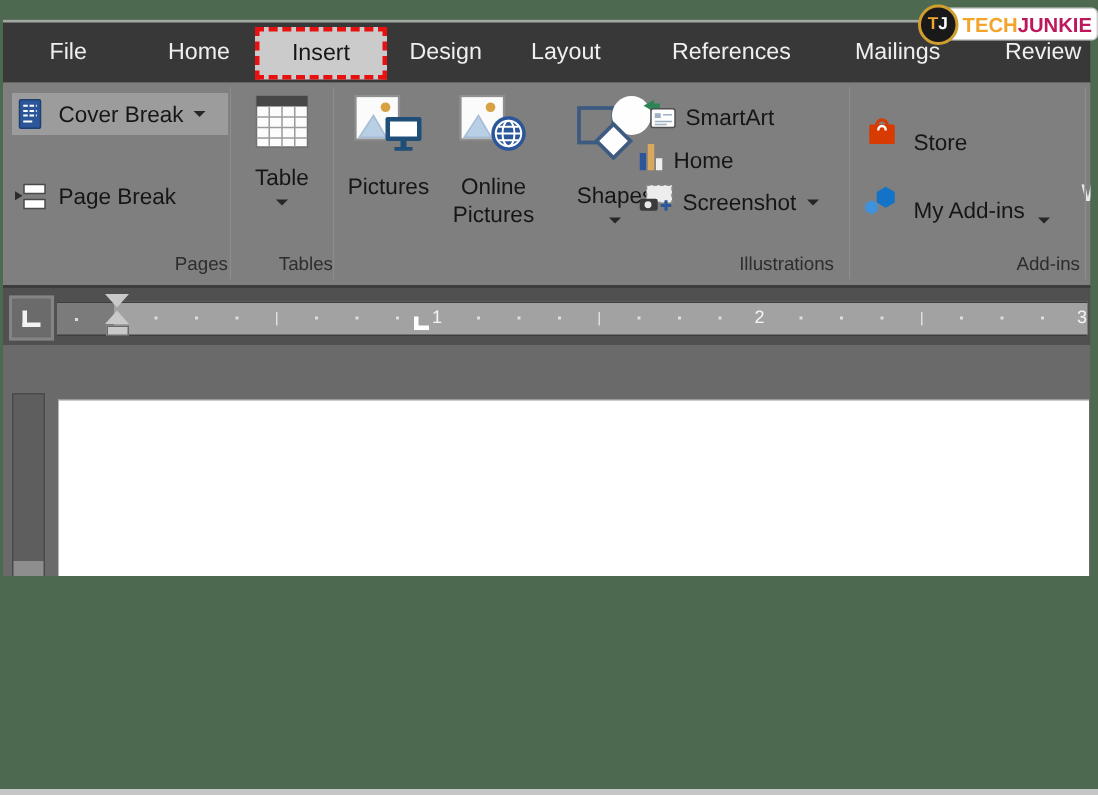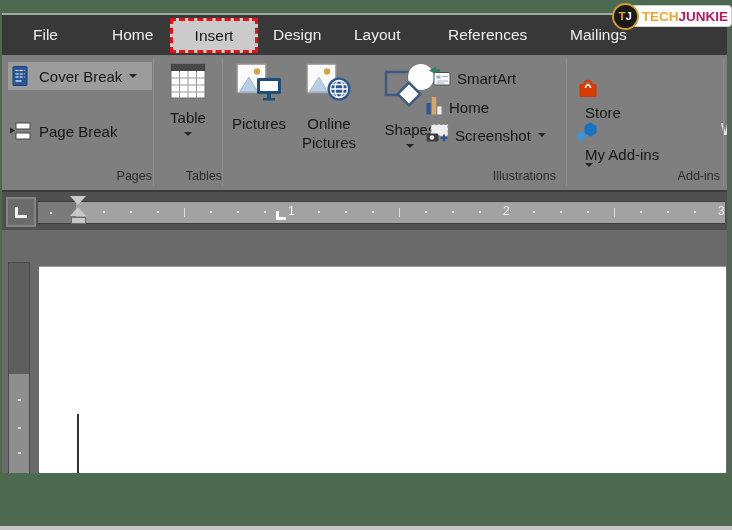--- a/index.html
+++ b/index.html
@@ -1,19 +1,19 @@
 <!DOCTYPE html>
 <html><head>
 <meta charset="utf-8">
 <style>
   * { margin:0; padding:0; box-sizing:border-box; }
   html,body { background:#e8e8e8; }
   body { font-family:"Liberation Sans", sans-serif; }
   .frame { position:relative; width:732px; height:530px; background:#4d6a51; overflow:hidden; }
-  .content { position:absolute; left:2px; top:13px; width:725px; height:460px; overflow:hidden; }
+  .content { position:absolute; left:2px; top:13px; width:725px; height:371px; overflow:hidden; }
 
   
   .tabbar { position:absolute; left:0; top:0; width:725px; height:42px; background:#383838; border-top:2px solid #a2a8a2; }
   .tab { position:absolute; top:0; height:40px; line-height:40px; color:#efefef; font-size:15.5px; cursor:default; }
   .tab-file { left:31px; }
   .tab-home { left:110px; }
   .tab-design { left:271px;text-align:center; }
   .tab-layout { left:352px; }
   .tab-references { left:446px; }
   .tab-mailings { left:568px; }
@@ -40,21 +40,21 @@
   .prow .lbl { font-size:15px; margin-left:7px; white-space:nowrap; }
   .icon-cell { width:24px; display:flex; justify-content:center; align-items:center; }
   .caret { width:0; height:0; border-left:4px solid transparent; border-right:4px solid transparent; border-top:4px solid #262626; }
   .bigbtn { position:absolute; top:2px; height:110px; display:flex; flex-direction:column; align-items:center; cursor:default; }
   .bigbtn .ic { margin-top:6px; }
   .bigbtn .lbl { font-size:15px; margin-top:5px; text-align:center; line-height:19px; white-space:nowrap; }
   .bigbtn .caret { margin-top:5px; }
   .srow { position:absolute; left:424px; height:26px; display:flex; align-items:center; cursor:default; }
   .srow .lbl { font-size:15px; margin-left:6px; white-space:nowrap; }
   .srow .caret { margin-left:7px; }
-  .arow { position:absolute; left:574px; height:28px; display:flex; align-items:flex-start; cursor:default;flex-direction:column; }
+  .arow { position:absolute; left:574px; height:28px; display:flex; align-items:flex-end; cursor:default; }
   .arow .lbl { font-size:15px; margin-left:9px; white-space:nowrap; }
   .arow .caret { margin-left:9px; }
   .clipped-w { position:absolute; left:719px; top:66px; font-size:16px; font-weight:bold; color:#e9e9e9; }
 
   
   .ruler-row { position:absolute; left:0; top:177px; width:725px; height:40px; background:#505050; border-top:2px solid #3c3c3c; }
   .tab-selector { position:absolute; left:4px; top:5px; width:30px; height:30px; background:#6b6b6b; border:2px solid #848484;
     display:flex; align-items:center; justify-content:center; }
   .lglyph { width:12px; height:11px; border-left:3px solid #f2f2f2; border-bottom:3px solid #f2f2f2; }
   .hruler-dark { position:absolute; left:36px; top:9px; width:38px; height:23px; background:#7b7b7b; border-top:1px solid #3e3e3e; border-bottom:1px solid #3e3e3e; }
@@ -89,20 +89,21 @@
   <div class="content">
 
     <div class="tabbar">
       <div class="tab tab-file">File</div>
       <div class="tab tab-home">Home</div>
       <div class="tab tab-insert">Insert</div>
       <div class="tab tab-design">Design</div>
       <div class="tab tab-layout">Layout</div>
       <div class="tab tab-references">References</div>
       <div class="tab tab-mailings">Mailings</div>
+      <div class="tab tab-review">Review</div>
     </div>
 
     <div class="ribbon">
 
       <div class="prow" style="top:7px; background:#9c9c9c;">
         <span class="icon-cell">
           <svg width="19" height="20" viewBox="0 0 19 20">
             <rect x="2" y="0.5" width="14" height="19" rx="1" fill="#2b579a" stroke="#1e3f6f"></rect>
             <path d="M4.5 4.5h9 M4.5 8h9 M4.5 11h9" stroke="#ffffff" stroke-width="1.2" stroke-dasharray="3 1.2" fill="none"></path>
             <path d="M4.5 15h6" stroke="#ffffff" stroke-width="1.2" fill="none"></path>

